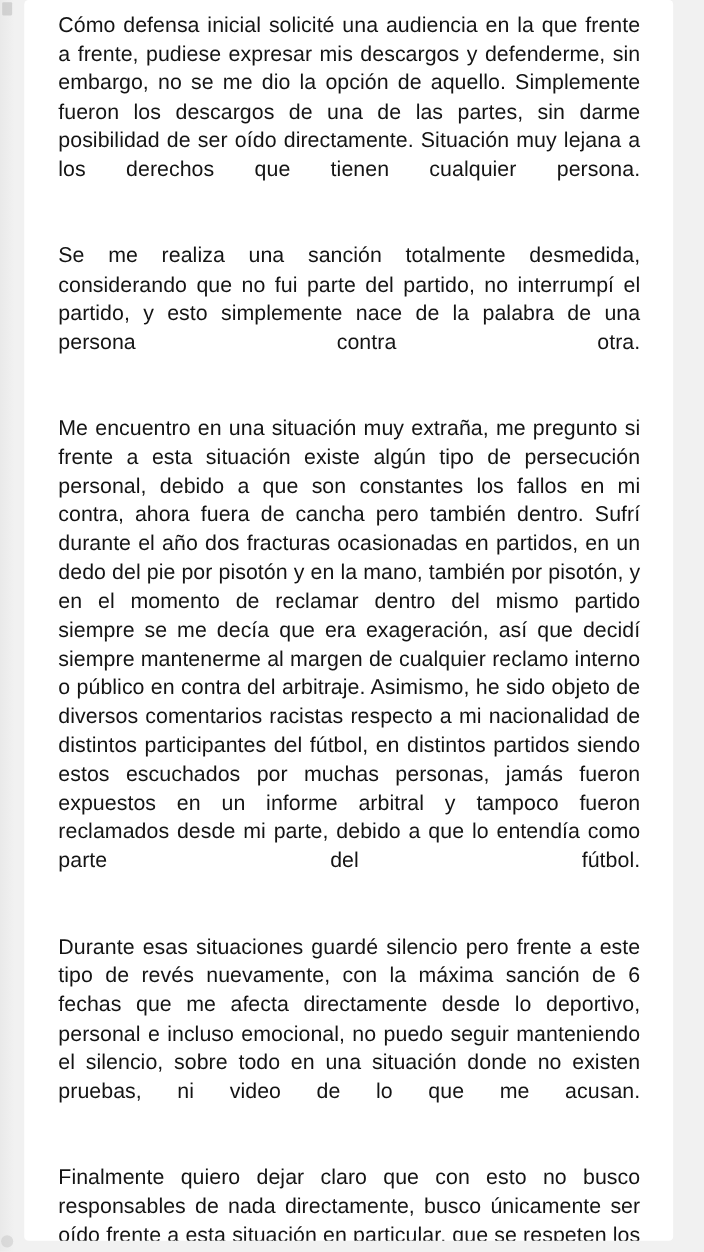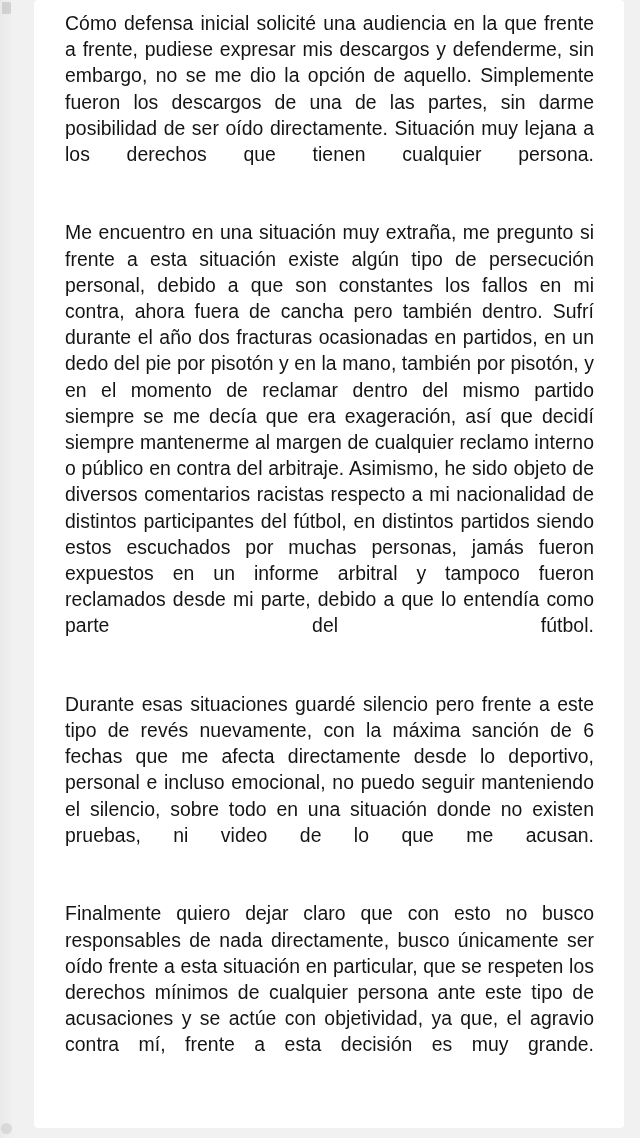--- a/index.html
+++ b/index.html
@@ -27,21 +27,20 @@
     position: absolute;
     left: 22px;
     top: 0px;
     width: 590px;
     height: 1128px;
     background: #ffffff;
     border-radius: 4px;
     box-sizing: border-box;
     padding: 0 30px 0 31px;
     overflow: hidden;
-    margin-left: 12px;
   }
 
   
   .edge-artifact {
     position: absolute;
     left: 0;
     top: 0;
     width: 22px;
     height: 1138px;
     background: linear-gradient(to right, #e9e9e9 0%, #f1f1f1 60%, #f1f1f1 100%);
@@ -99,20 +98,21 @@
 
 <div class="screen">
 
   <div class="edge-artifact"></div>
   <div class="corner-smudge"></div>
   <div class="corner-smudge bottom"></div>
 
   <div class="statement-card">
     <div class="body-text">
       <p class="para">Cómo defensa inicial solicité una audiencia en la  que frente a frente, pudiese expresar mis descargos y defenderme, sin embargo, no se me dio la opción de aquello. Simplemente fueron los descargos de una de las partes, sin darme posibilidad de ser oído directamente. Situación muy lejana a los derechos que tienen cualquier persona.</p>
+      <p class="para">Se me realiza una sanción totalmente desmedida, considerando que no fui parte del partido, no interrumpí el partido, y esto simplemente nace de la palabra de una persona contra otra.</p>
       <p class="para">Me encuentro en una situación muy extraña, me pregunto si frente a esta situación existe algún tipo de persecución personal, debido a que son constantes los fallos en mi contra, ahora fuera de cancha pero también dentro. Sufrí durante el año dos fracturas ocasionadas en partidos, en un dedo del pie por pisotón y en la mano, también por pisotón, y en el momento de reclamar dentro del mismo partido siempre se me decía que era exageración, así que decidí siempre mantenerme al margen de cualquier reclamo interno o público en contra del arbitraje. Asimismo, he sido objeto de diversos comentarios racistas respecto a mi nacionalidad de distintos participantes del fútbol, en distintos partidos siendo estos escuchados por muchas personas, jamás fueron expuestos en un informe arbitral y tampoco fueron reclamados desde mi parte, debido a que lo entendía como parte del fútbol.</p>
       <p class="para">Durante esas situaciones guardé silencio pero frente a este tipo de revés nuevamente, con la máxima sanción de 6 fechas que me afecta directamente desde lo deportivo, personal e incluso emocional, no puedo seguir manteniendo el silencio, sobre todo en una situación donde no existen pruebas, ni video de lo que me acusan.</p>
       <p class="para">Finalmente quiero dejar claro que con esto no busco responsables de nada directamente, busco únicamente ser oído frente a esta situación en particular, que se respeten los derechos mínimos de cualquier persona ante este tipo de acusaciones y se actúe con objetividad, ya que, el agravio contra mí, frente a esta decisión es muy grande.</p>
 
     </div>
   </div>
 
 </div>
 
 </body></html>

